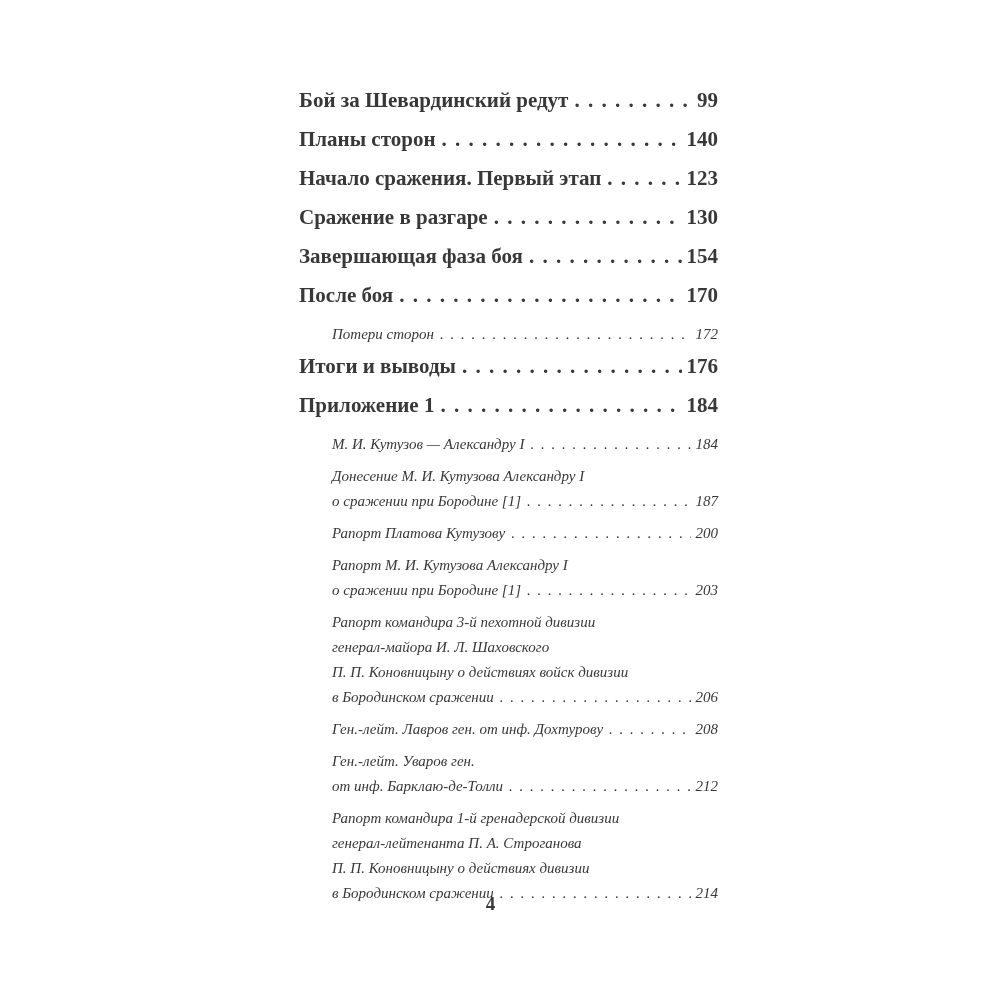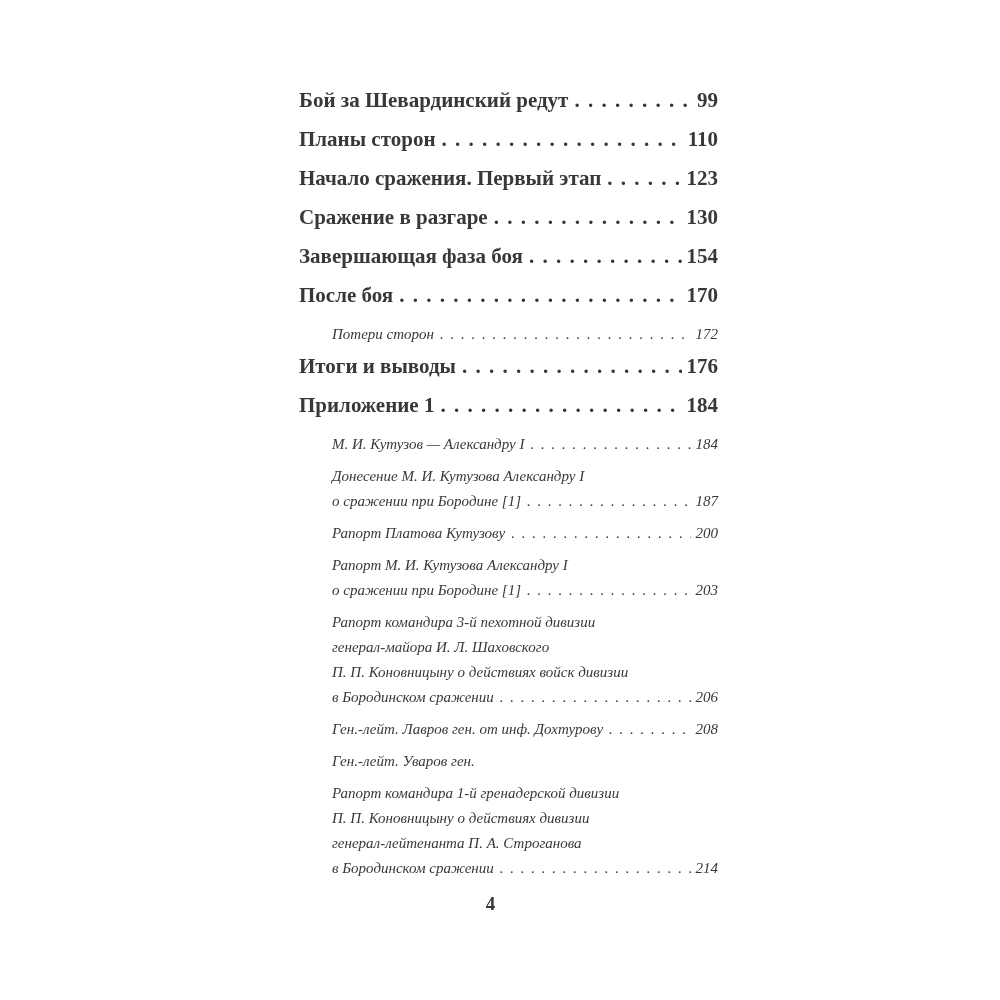--- a/index.html
+++ b/index.html
@@ -72,21 +72,21 @@
       <div class="line last">
         <span class="title">Бой за Шевардинский редут</span>
         <span class="leader"></span>
         <span class="pagenum">99</span>
       </div>
     </div>
     <div class="entry level1">
       <div class="line last">
         <span class="title">Планы сторон</span>
         <span class="leader"></span>
-        <span class="pagenum">110</span>
+        <span class="pagenum">140</span>
       </div>
     </div>
     <div class="entry level1">
       <div class="line last">
         <span class="title">Начало сражения. Первый этап</span>
         <span class="leader"></span>
         <span class="pagenum">123</span>
       </div>
     </div>
     <div class="entry level1">
@@ -173,25 +173,30 @@
     </div>
     <div class="entry level2">
       <div class="line last">
         <span class="title">Ген.-лейт. Лавров ген. от инф. Дохтурову</span>
         <span class="leader"></span>
         <span class="pagenum">208</span>
       </div>
     </div>
     <div class="entry level2">
       <div class="line"><span class="title">Ген.-лейт. Уваров ген.</span></div>
+      <div class="line last">
+        <span class="title">от инф. Барклаю-де-Толли</span>
+        <span class="leader"></span>
+        <span class="pagenum">212</span>
+      </div>
     </div>
     <div class="entry level2">
       <div class="line"><span class="title">Рапорт командира 1-й гренадерской дивизии</span></div>
+      <div class="line"><span class="title">генерал-лейтенанта П. А. Строганова</span></div>
       <div class="line"><span class="title">П. П. Коновницыну о действиях дивизии</span></div>
-      <div class="line"><span class="title">генерал-лейтенанта П. А. Строганова</span></div>
       <div class="line last">
         <span class="title">в Бородинском сражении</span>
         <span class="leader"></span>
         <span class="pagenum">214</span>
       </div>
     </div>
   </div>
 
 <div class="folio">4</div>
 

